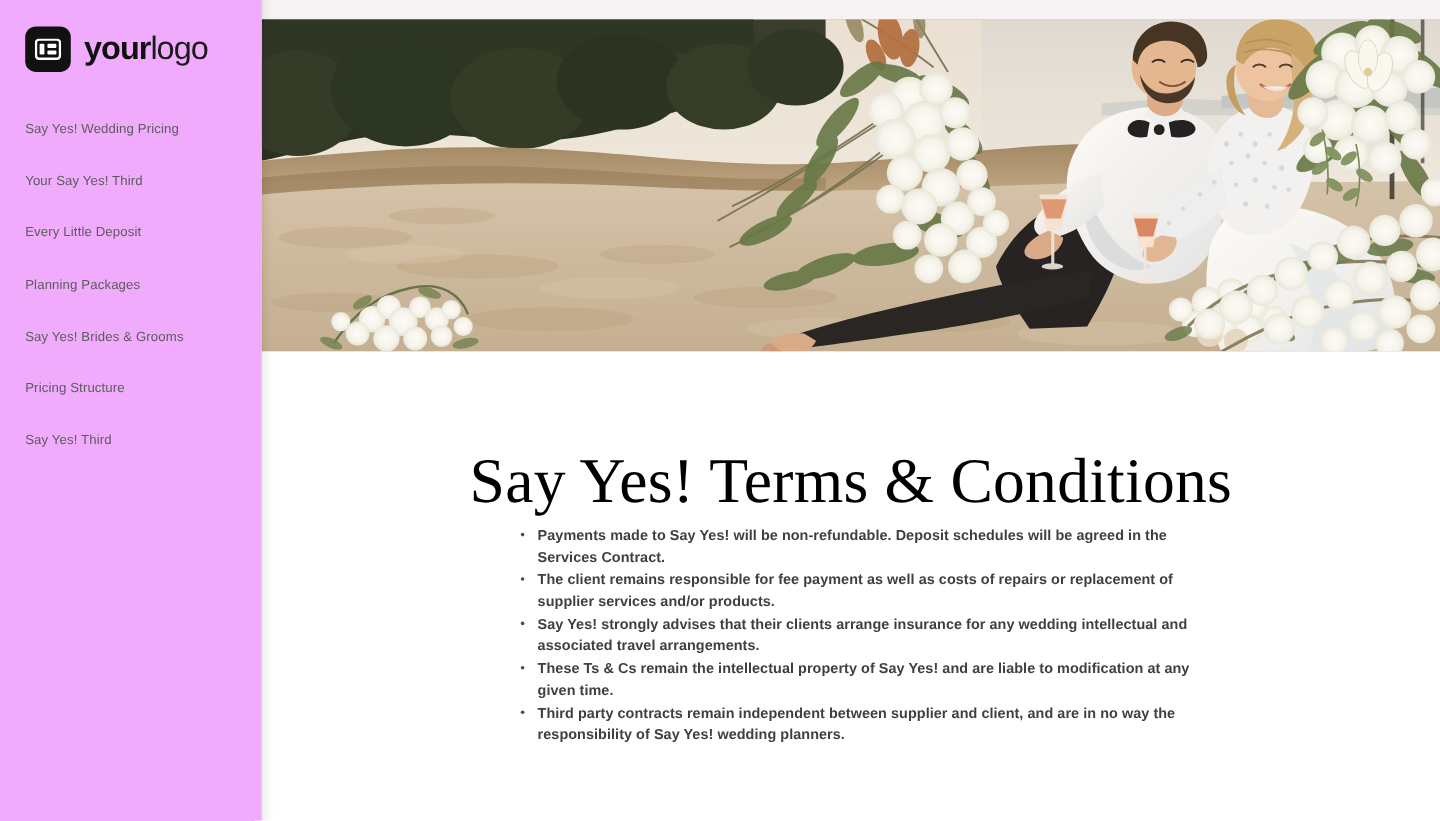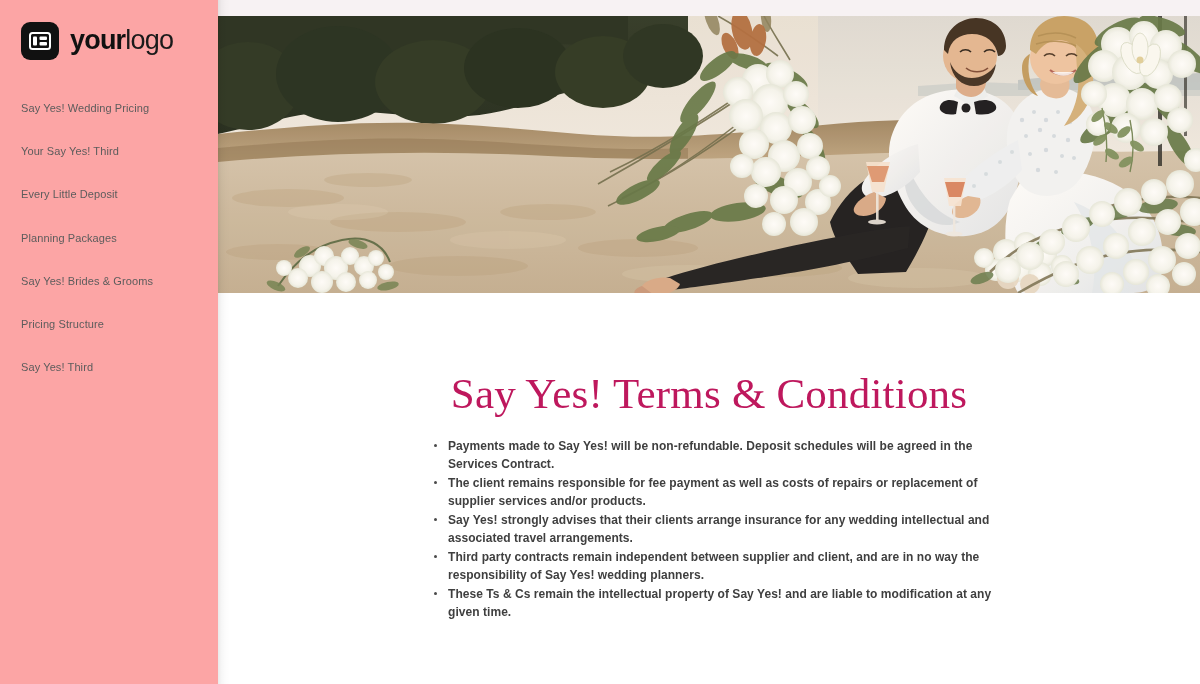--- a/index.html
+++ b/index.html
@@ -19,21 +19,21 @@
     height: 684px;
     background: #ffffff;
   }
 
   
   #sidebar {
     position: absolute;
     left: 0; top: 0;
     width: 218px;
     height: 684px;
-    background: #fca5a5;
+    background: #f0abfc;
     z-index: 5;
   }
   
   #sidebar-edge {
     position: absolute;
     left: 218px; top: 0;
     width: 12px; height: 684px;
     background: linear-gradient(to right, rgba(0,0,0,0.085) 0%, rgba(0,0,0,0.035) 28%, rgba(0,0,0,0.010) 62%, rgba(0,0,0,0) 100%);
     z-index: 6;
     pointer-events: none;
@@ -120,24 +120,24 @@
     width: 982px; height: 391px;
     background: #ffffff;
     z-index: 2;
   }
   #page-title {
     position: absolute;
     left: 0; top: 48px;
     width: 982px;
     text-align: center;
     font-family: "Liberation Serif", "DejaVu Serif", serif;
-    font-size: 43px;
+    font-size: 53px;
     line-height: 48px;
     font-weight: 400;
-    color: #be185d;
+    color: #000000;
     letter-spacing: 0.2px;
   }
   #terms-list {
     position: absolute;
     left: 204px; top: 144px;
     width: 580px;
     margin: 0;
     padding: 0 0 0 18px;
     list-style: none;
   }
@@ -574,22 +574,22 @@
       <rect x="0" y="0" width="982" height="277" fill="#f0c98a" opacity="0.07"></rect>
     </svg>
   </div>
 
   <div id="main">
     <h1 id="page-title">Say Yes! Terms &amp; Conditions</h1>
     <ul id="terms-list">
       <li>Payments made to Say Yes! will be non-refundable. Deposit schedules will be agreed in the Services Contract.</li>
       <li>The client remains responsible for fee payment as well as costs of repairs or replacement of supplier services and/or products.</li>
       <li>Say Yes! strongly advises that their clients arrange insurance for any wedding intellectual and associated travel arrangements.</li>
+      <li>These Ts &amp; Cs remain the intellectual property of Say Yes! and are liable to modification at any given time.</li>
       <li>Third party contracts remain independent between supplier and client, and are in no way the responsibility of Say Yes! wedding planners.</li>
-      <li>These Ts &amp; Cs remain the intellectual property of Say Yes! and are liable to modification at any given time.</li>
     </ul>
   </div>
 
   <div id="sidebar">
 
     <div id="brand">
       <span id="brand-mark">
         <svg width="22" height="18" viewBox="0 0 22 18" aria-hidden="true">
           <rect x="1" y="1" width="20" height="16" rx="2.5" fill="none" stroke="#ffffff" stroke-width="2"></rect>
           <rect x="4" y="4.5" width="4" height="9" rx="1" fill="#ffffff"></rect>

